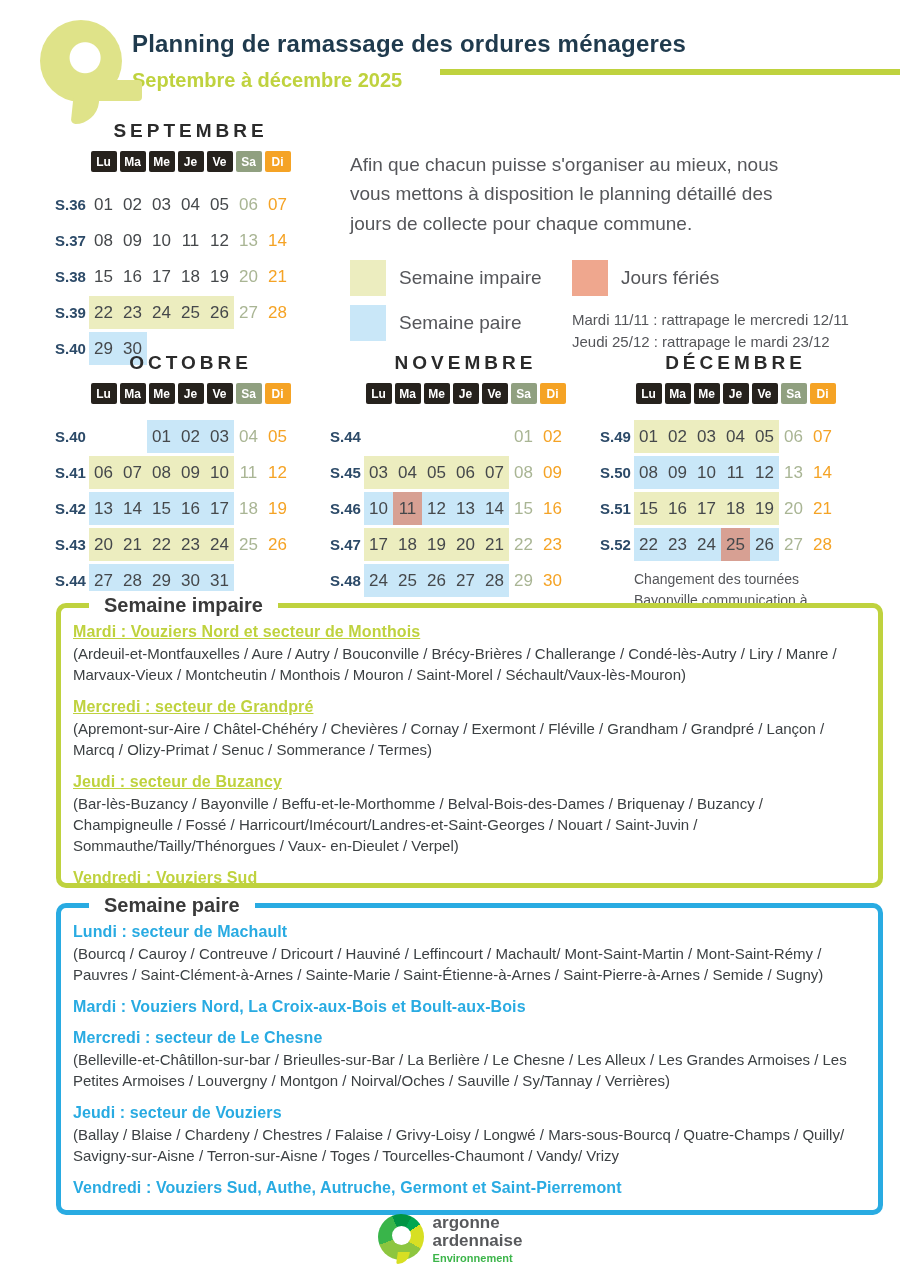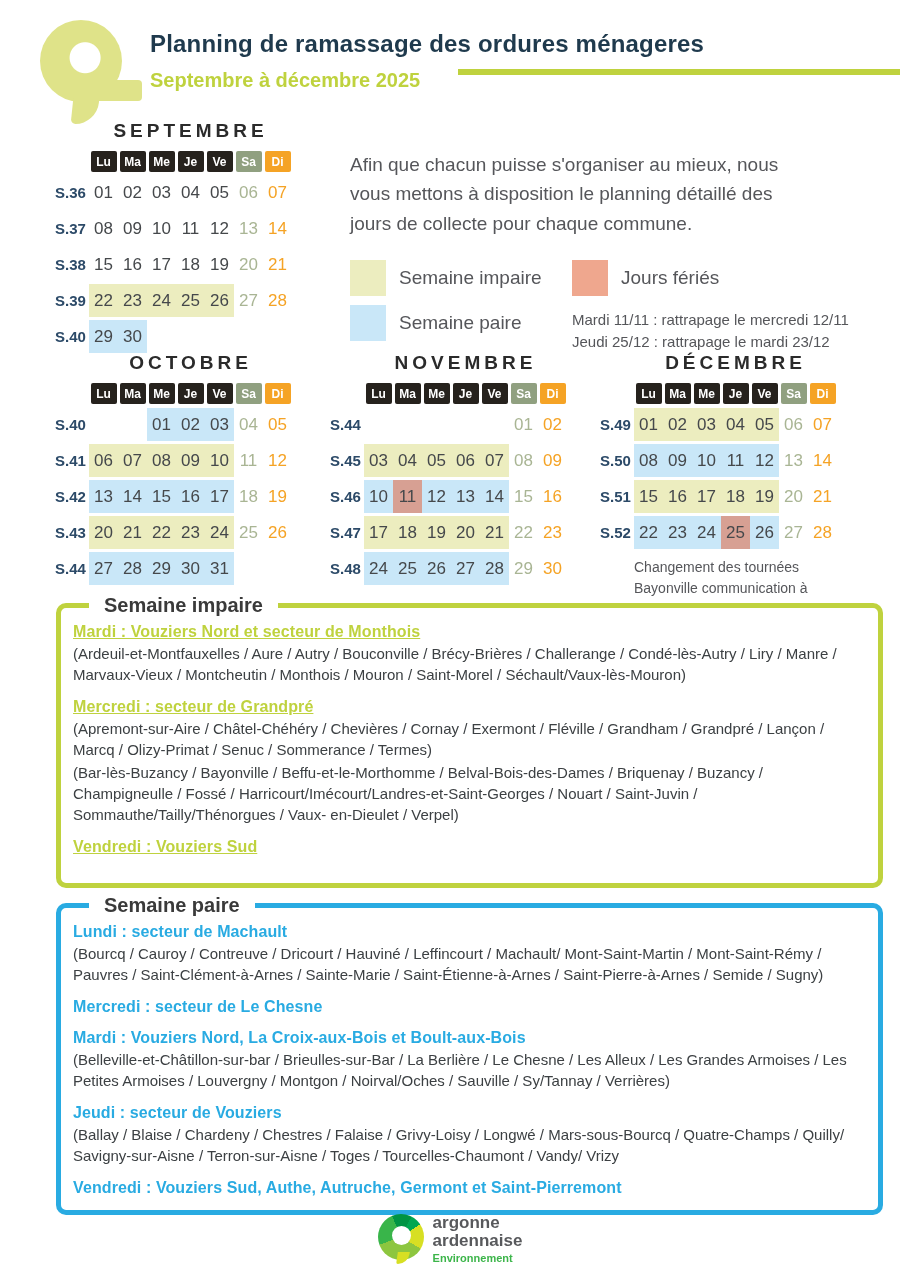--- a/index.html
+++ b/index.html
@@ -10,32 +10,32 @@
   }
 
   
   .header { position: absolute; left: 40px; top: 18px; right: 0; display: flex; }
   .logo-q { position: relative; width: 92px; height: 100px; flex: 0 0 92px; }
   .logo-ring { position:absolute; left:0; top:2px; width:82px; height:82px; border-radius:50%;
     background: radial-gradient(circle at 55% 46%, #fff 15px, var(--logo_pale) 16px); }
   .logo-foot { position:absolute; left:58px; top:62px; width:44px; height:21px; background:var(--logo_pale); border-radius:0 4px 4px 0; }
   .logo-tail { position:absolute; left:32px; top:80px; width:26px; height:26px; background:var(--logo_pale);
     border-radius: 0 0 26px 6px; transform: skewX(-6deg); }
-  .head-text { flex:1; padding-top: 12px; margin-left: 18px; }
+  .head-text { flex:1; padding-top: 12px; }
   .page-title { font-size: 24px; font-weight: bold; color: var(--title_navy); letter-spacing: .2px; }
   .sub-row { display:flex; align-items:flex-start; margin-top: 11px; gap: 24px; }
   .page-subtitle { font-size: 20px; font-weight: bold; color: var(--accent_green); }
   .green-rule { flex:1; height: 6px; background: var(--accent_green); margin-left: 14px; }
 
   
   .month { width: 237px; }
   .month-title { margin-left: 34px; text-align: center; font-size: 19px; font-weight: bold;
     letter-spacing: 4px; color: #2b2b2b; margin-bottom: 9px; white-space: nowrap; }
   .cal-row { display: flex; align-items: center; margin-bottom: 3px; }
-  .cal-head { margin-bottom: 4px; }
+  .cal-head { margin-bottom: 16px; }
   .wk-label { width: 34px; font-size: 15px; font-weight: bold; color: var(--navy); }
   .col { width: 29px; display:flex; justify-content:center; }
   .hcell { width: 26px; height: 21px; border-radius: 2px; color: #fff; font-size: 12px; font-weight: bold;
     display:flex; align-items:center; justify-content:center; }
   .wd .hcell { background: var(--dark_cell); }
   .sat .hcell { background: var(--sage); }
   .sun .hcell { background: var(--orange); }
   .cell { width: 29px; height: 33px; display:flex; align-items:center; justify-content:center;
     font-size: 17px; font-weight: 500; color: #45484b; }
   .cell.sat { color: var(--sage_light); }
@@ -447,32 +447,33 @@
     </div>
   </div>
 
   <div class="week-box odd-box">
     <div class="box-title">Semaine impaire</div>
     <div class="box-content">
         <div class="entry-heading">Mardi : Vouziers Nord et secteur de Monthois</div>
         <div class="entry-communes">(Ardeuil-et-Montfauxelles / Aure / Autry / Bouconville / Brécy-Brières / Challerange / Condé-lès-Autry / Liry / Manre / Marvaux-Vieux / Montcheutin / Monthois / Mouron / Saint-Morel / Séchault/Vaux-lès-Mouron)</div>
         <div class="entry-heading">Mercredi : secteur de Grandpré</div>
         <div class="entry-communes">(Apremont-sur-Aire / Châtel-Chéhéry / Chevières / Cornay / Exermont / Fléville / Grandham / Grandpré / Lançon / Marcq / Olizy-Primat / Senuc / Sommerance / Termes)</div>
+        <div class="entry-heading">Jeudi : secteur de Buzancy</div>
         <div class="entry-communes">(Bar-lès-Buzancy / Bayonville / Beffu-et-le-Morthomme / Belval-Bois-des-Dames / Briquenay / Buzancy / Champigneulle / Fossé / Harricourt/Imécourt/Landres-et-Saint-Georges / Nouart / Saint-Juvin / Sommauthe/Tailly/Thénorgues / Vaux- en-Dieulet / Verpel)</div>
         <div class="entry-heading">Vendredi : Vouziers Sud</div>
       </div>
   </div>
 
   <div class="week-box even-box">
     <div class="box-title">Semaine paire</div>
     <div class="box-content">
         <div class="entry-heading">Lundi : secteur de Machault</div>
         <div class="entry-communes">(Bourcq / Cauroy / Contreuve / Dricourt / Hauviné / Leffincourt / Machault/ Mont-Saint-Martin / Mont-Saint-Rémy / Pauvres / Saint-Clément-à-Arnes / Sainte-Marie / Saint-Étienne-à-Arnes / Saint-Pierre-à-Arnes / Semide / Sugny)</div>
+        <div class="entry-heading">Mardi : Vouziers Nord, La Croix-aux-Bois et Boult-aux-Bois</div>
         <div class="entry-heading">Mercredi : secteur de Le Chesne</div>
-        <div class="entry-heading">Mardi : Vouziers Nord, La Croix-aux-Bois et Boult-aux-Bois</div>
         <div class="entry-communes">(Belleville-et-Châtillon-sur-bar / Brieulles-sur-Bar / La Berlière / Le Chesne / Les Alleux / Les Grandes Armoises / Les Petites Armoises / Louvergny / Montgon / Noirval/Oches / Sauville / Sy/Tannay / Verrières)</div>
         <div class="entry-heading">Jeudi : secteur de Vouziers</div>
         <div class="entry-communes">(Ballay / Blaise / Chardeny / Chestres / Falaise / Grivy-Loisy / Longwé / Mars-sous-Bourcq / Quatre-Champs / Quilly/ Savigny-sur-Aisne / Terron-sur-Aisne / Toges / Tourcelles-Chaumont / Vandy/ Vrizy</div>
         <div class="entry-heading">Vendredi : Vouziers Sud, Authe, Autruche, Germont et Saint-Pierremont</div>
       </div>
   </div>
 
   <div class="footer">
     <div class="footer-mark">
       <div class="footer-ring"></div>

